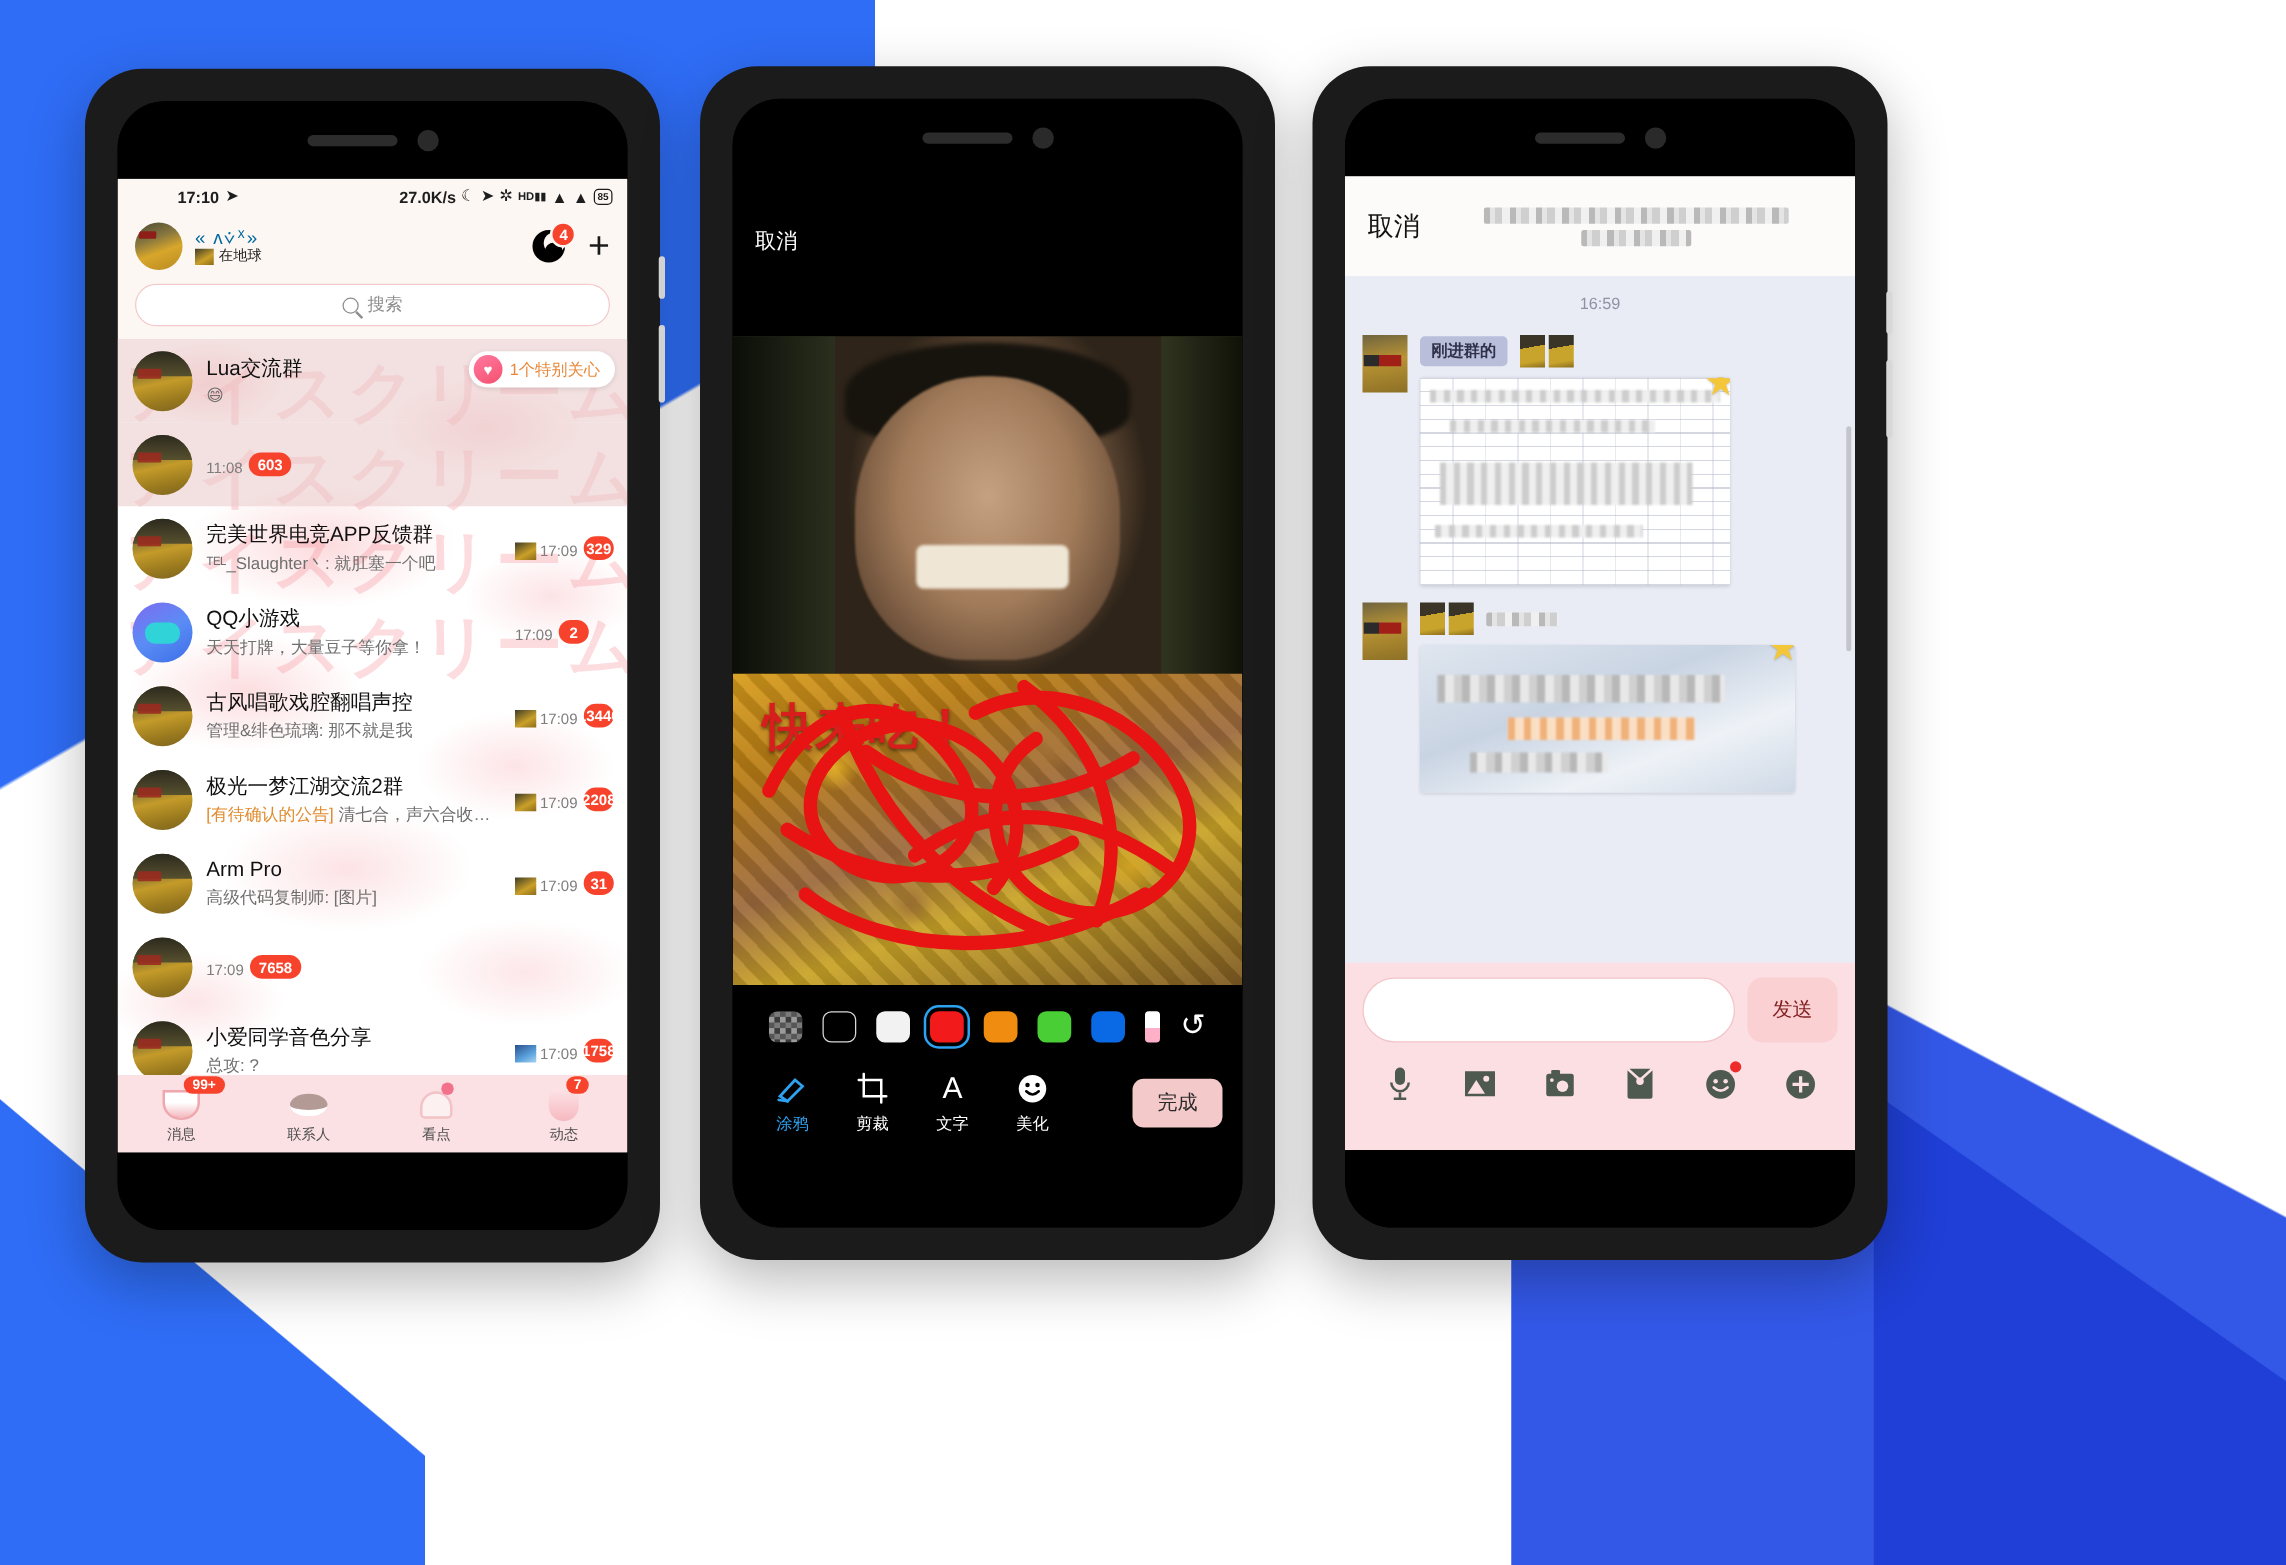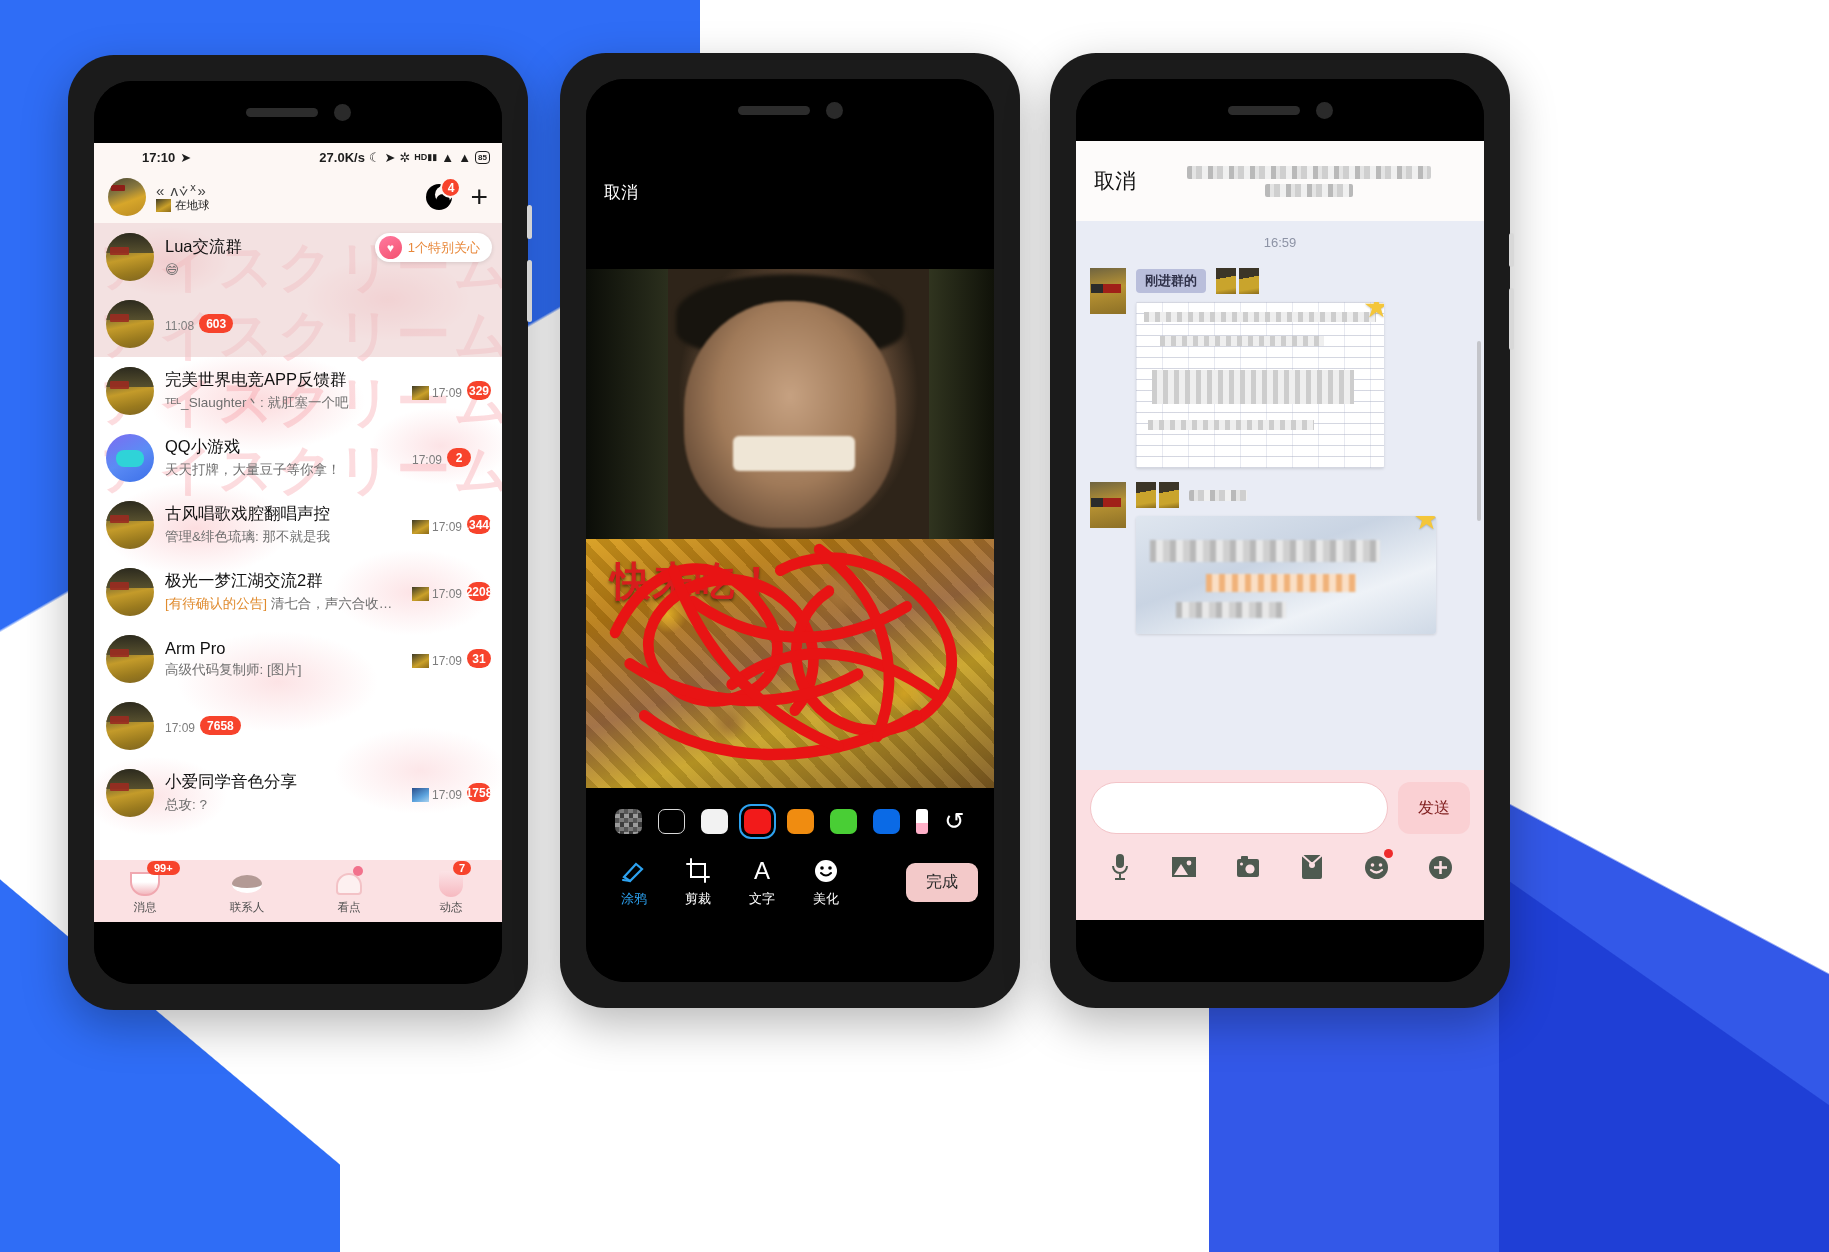--- a/index.html
+++ b/index.html
@@ -79,21 +79,21 @@
   .p1-avatar {
     width: 38px; height: 38px; border-radius: 50%; overflow: hidden; flex: 0 0 38px;
     background: linear-gradient(160deg,#4c4a33 0%, #87773f 35%, #d7a62a 60%, #b98a22 100%);
     position: relative;
   }
   .p1-avatar::after {
     content: ""; position: absolute; left: 3px; top: 7px; width: 14px; height: 6px;
     background: #8d1f18; border-radius: 1px;
   }
   .p1-name-wrap { display: flex; flex-direction: column; justify-content: center; line-height: 1.15; }
-  .p1-nick { font-size: 15px; color: #404040; letter-spacing: 1px; }
+  .p1-nick { font-size: 15px; color: #0369a1; letter-spacing: 1px; }
   .p1-sub { font-size: 11.5px; color: #222; display: flex; align-items: center; gap: 4px; }
   .p1-sub .mini-thumb {
     width: 15px; height: 13px; display: inline-block;
     background: linear-gradient(150deg,#3f3c27,#caa029 60%,#8c6b18);
   }
   .p1-head-right { margin-left: auto; display: flex; align-items: center; gap: 18px; }
   .qzone-ico { position: relative; width: 26px; height: 26px; }
   .qzone-ico .c1 {
     width: 26px; height: 26px; border-radius: 50%; background: #000;
   }
@@ -446,20 +446,26 @@
             <div class="qzone-ico">
               <div class="c1"></div>
                 <div class="c2"></div>
                 <div class="c3"></div>
               <span class="qzone-badge">4</span>
             </div>
             <div class="plus-ico">+</div>
           </div>
         </div>
 
+        <div class="p1-search-wrap">
+          <div class="p1-search">
+            <span class="mag"></span>
+            <span>搜索</span>
+          </div>
+        </div>
 
         <div class="p1-list">
           <div class="p1-list-bg"></div>
           <div class="p1-list-kana">
             アイスクリーム<br>アイスクリーム<br>アイスクリーム<br>アイスクリーム
           </div>
           <div class="care-pill">
             <span class="care-heart">♥</span>
             <span>1个特别关心</span>
           </div>

